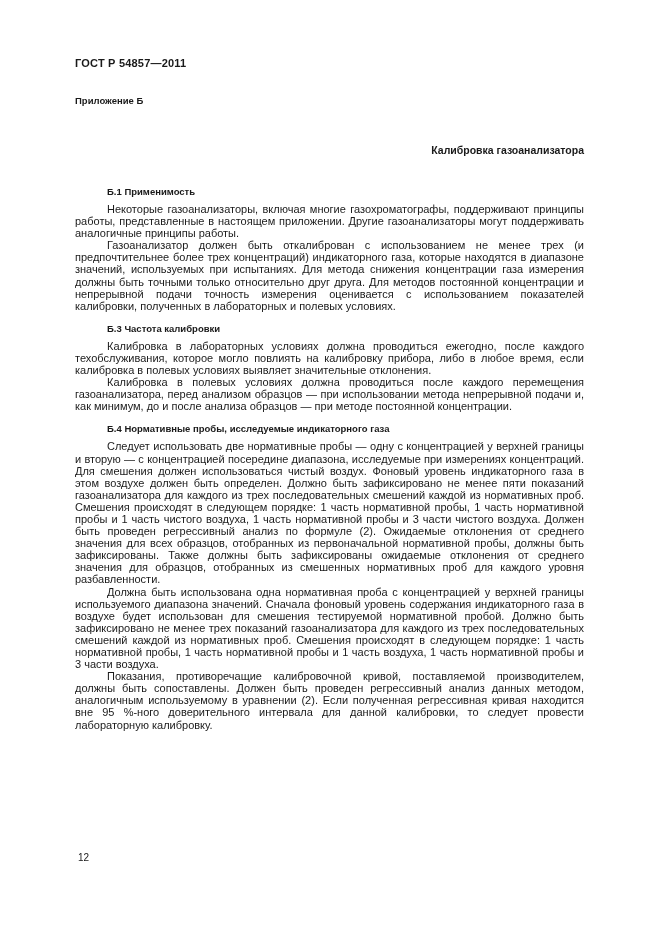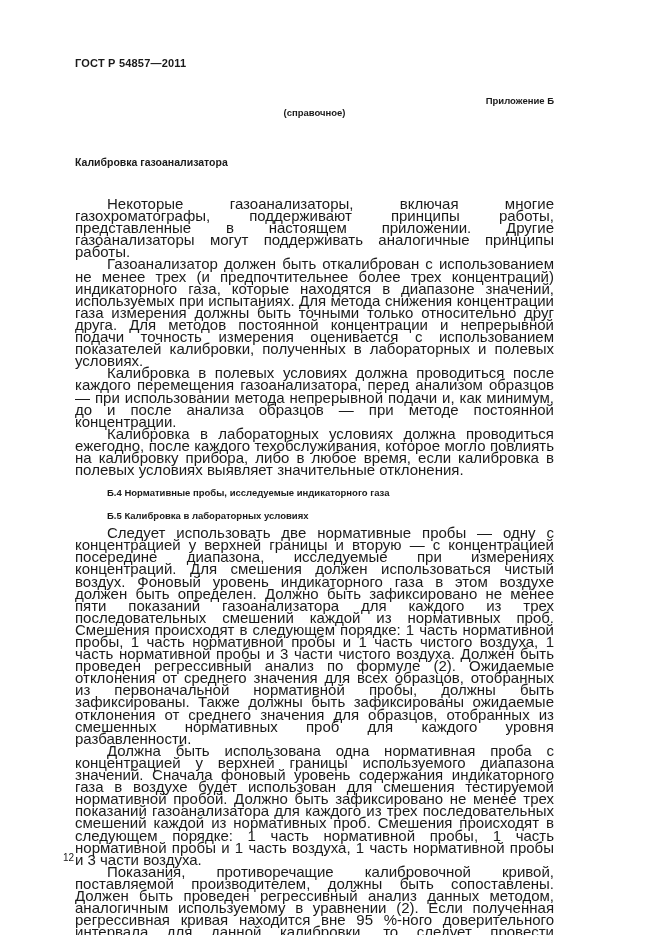--- a/index.html
+++ b/index.html
@@ -12,81 +12,81 @@
     width: 661px;
     height: 935px;
     font-family: "Liberation Sans", sans-serif;
     color: #1a1a1a;
   }
   .page {
     position: relative;
     width: 661px;
     height: 935px;
     background: #ffffff;
-    padding: 57px 107px 0 75px;
+    padding: 57px 77px 0 75px;
     overflow: hidden;
   }
   .doc-header {
     font-weight: bold;
     font-size: 11px;
     letter-spacing: 0.2px;
   }
   .appendix-title {
-    text-align: right;
+    text-align: left;
     font-weight: bold;
     font-size: 9.5px;
     margin-top: 26px;
     line-height: 12px;
   }
   .appendix-subtitle {
     text-align: center;
     font-weight: bold;
     font-size: 9.5px;
     line-height: 12px;
   }
   .doc-title {
-    text-align: left;
+    text-align: right;
     font-weight: bold;
     font-size: 10.5px;
     margin: 37px 0 30px 0;
   }
   .section-heading {
     font-weight: bold;
     font-size: 9.5px;
     line-height: 12px;
     margin: 11px 0 5px 0;
     text-indent: 32px;
   }
   p.body-paragraph {
-    font-size: 15px;
+    font-size: 11px;
     line-height: 12.1px;
     text-align: justify;
     text-indent: 32px;
     margin: 0;
   }
   .page-number {
     position: absolute;
-    left: 63px;
+    left: 78px;
     bottom: 72px;
     font-size: 10px;
   }
 </style>
 </head>
 <body>
 
 <div class="page">
   <div class="doc-header">ГОСТ Р 54857—2011</div>
   <div class="appendix-title">Приложение Б</div>
-  <div class="appendix-subtitle">(справочное)</div>
   <div class="doc-title">Калибровка газоанализатора</div>
   <div id="sections">
+      <div class="section-heading">Б.1 Применимость</div>
       <p class="body-paragraph">Некоторые газоанализаторы, включая многие газохроматографы, поддерживают принципы работы, представленные в настоящем приложении. Другие газоанализаторы могут поддерживать аналогичные принципы работы.</p>
       <p class="body-paragraph">Газоанализатор должен быть откалиброван с использованием не менее трех (и предпочтительнее более трех концентраций) индикаторного газа, которые находятся в диапазоне значений, используемых при испытаниях. Для метода снижения концентрации газа измерения должны быть точными только относительно друг друга. Для методов постоянной концентрации и непрерывной подачи точность измерения оценивается с использованием показателей калибровки, полученных в лабораторных и полевых условиях.</p>
+      <div class="section-heading">Б.3 Частота калибровки</div>
+      <p class="body-paragraph">Калибровка в лабораторных условиях должна проводиться ежегодно, после каждого техобслуживания, которое могло повлиять на калибровку прибора, либо в любое время, если калибровка в полевых условиях выявляет значительные отклонения.</p>
       <p class="body-paragraph">Калибровка в полевых условиях должна проводиться после каждого перемещения газоанализатора, перед анализом образцов — при использовании метода непрерывной подачи и, как минимум, до и после анализа образцов — при методе постоянной концентрации.</p>
-      <p class="body-paragraph">Калибровка в лабораторных условиях должна проводиться ежегодно, после каждого техобслуживания, которое могло повлиять на калибровку прибора, либо в любое время, если калибровка в полевых условиях выявляет значительные отклонения.</p>
       <div class="section-heading">Б.4 Нормативные пробы, исследуемые индикаторного газа</div>
-      <div class="section-heading">Б.5 Калибровка в лабораторных условиях</div>
       <p class="body-paragraph">Следует использовать две нормативные пробы — одну с концентрацией у верхней границы и вторую — с концентрацией посередине диапазона, исследуемые при измерениях концентраций. Для смешения должен использоваться чистый воздух. Фоновый уровень индикаторного газа в этом воздухе должен быть определен. Должно быть зафиксировано не менее пяти показаний газоанализатора для каждого из трех последовательных смешений каждой из нормативных проб. Смешения происходят в следующем порядке: 1 часть нормативной пробы, 1 часть нормативной пробы и 1 часть чистого воздуха, 1 часть нормативной пробы и 3 части чистого воздуха. Должен быть проведен регрессивный анализ по формуле (2). Ожидаемые отклонения от среднего значения для всех образцов, отобранных из первоначальной нормативной пробы, должны быть зафиксированы. Также должны быть зафиксированы ожидаемые отклонения от среднего значения для образцов, отобранных из смешенных нормативных проб для каждого уровня разбавленности.</p>
       <p class="body-paragraph">Должна быть использована одна нормативная проба с концентрацией у верхней границы используемого диапазона значений. Сначала фоновый уровень содержания индикаторного газа в воздухе будет использован для смешения тестируемой нормативной пробой. Должно быть зафиксировано не менее трех показаний газоанализатора для каждого из трех последовательных смешений каждой из нормативных проб. Смешения происходят в следующем порядке: 1 часть нормативной пробы, 1 часть нормативной пробы и 1 часть воздуха, 1 часть нормативной пробы и 3 части воздуха.</p>
       <p class="body-paragraph">Показания, противоречащие калибровочной кривой, поставляемой производителем, должны быть сопоставлены. Должен быть проведен регрессивный анализ данных методом, аналогичным используемому в уравнении (2). Если полученная регрессивная кривая находится вне 95 %-ного доверительного интервала для данной калибровки, то следует провести лабораторную калибровку.</p>
     </div>
   <div class="page-number">12</div>
 </div>
 
 </body></html>

